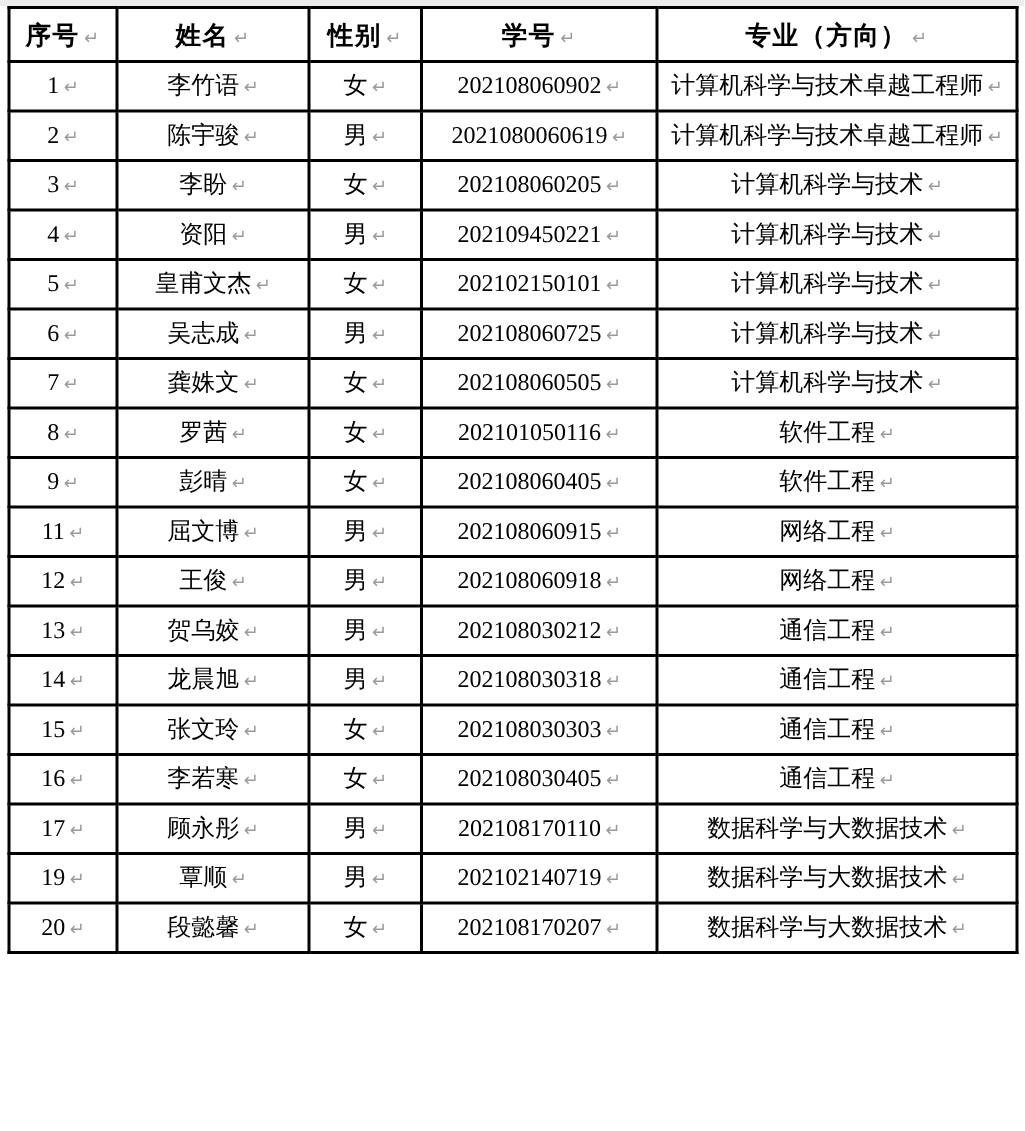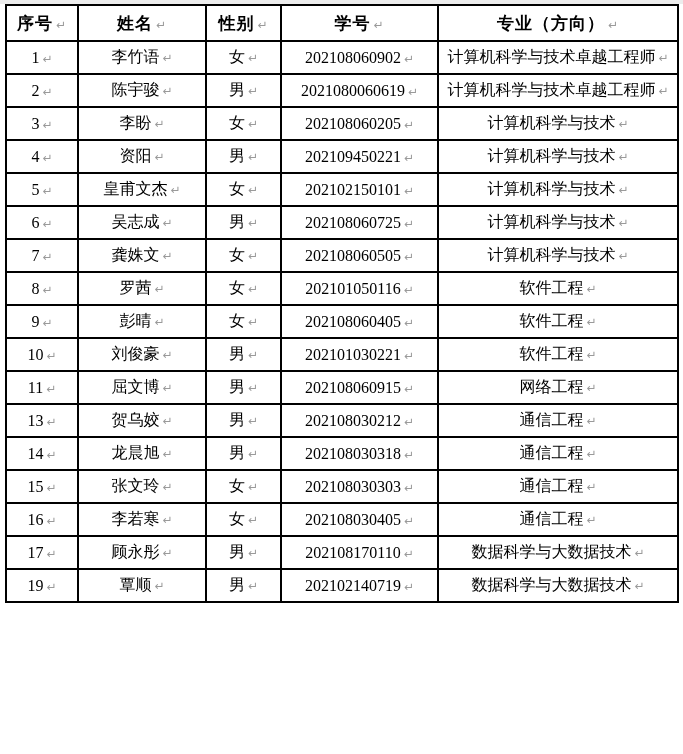--- a/index.html
+++ b/index.html
@@ -158,36 +158,36 @@
   </tr>
 
   <tr>
     <td class="c-no"><span class="txt">9</span><span class="end-mark">↵</span></td>
     <td class="c-name"><span class="txt"><span>彭晴</span></span><span class="end-mark">↵</span></td>
     <td class="c-gender"><span class="txt">女</span><span class="end-mark">↵</span></td>
     <td class="c-id"><span class="txt">202108060405</span><span class="end-mark">↵</span></td>
     <td class="c-major"><span class="txt">软件工程</span><span class="end-mark">↵</span></td>
   </tr>
 
-  <tr>
-    <td class="c-no"><span class="txt">10</span><span class="end-mark">↵</span></td>
-    <td class="c-name"><span class="txt"><span class="wavy-blue">刘俊豪</span></span><span class="end-mark">↵</span></td>
-    <td class="c-gender"><span class="txt">男</span><span class="end-mark">↵</span></td>
-    <td class="c-id"><span class="txt">202101030221</span><span class="end-mark">↵</span></td>
-    <td class="c-major"><span class="txt">软件工程</span><span class="end-mark">↵</span></td>
-  </tr>
 
   <tr>
     <td class="c-no"><span class="txt">11</span><span class="end-mark">↵</span></td>
     <td class="c-name"><span class="txt"><span class="wavy-blue">屈文博</span></span><span class="end-mark">↵</span></td>
     <td class="c-gender"><span class="txt">男</span><span class="end-mark">↵</span></td>
     <td class="c-id"><span class="txt">202108060915</span><span class="end-mark">↵</span></td>
     <td class="c-major"><span class="txt">网络工程</span><span class="end-mark">↵</span></td>
   </tr>
 
+  <tr>
+    <td class="c-no"><span class="txt">12</span><span class="end-mark">↵</span></td>
+    <td class="c-name"><span class="txt"><span>王俊</span></span><span class="end-mark">↵</span></td>
+    <td class="c-gender"><span class="txt">男</span><span class="end-mark">↵</span></td>
+    <td class="c-id"><span class="txt">202108060918</span><span class="end-mark">↵</span></td>
+    <td class="c-major"><span class="txt">网络工程</span><span class="end-mark">↵</span></td>
+  </tr>
 
   <tr>
     <td class="c-no"><span class="txt">13</span><span class="end-mark">↵</span></td>
     <td class="c-name"><span class="txt"><span>贺乌姣</span></span><span class="end-mark">↵</span></td>
     <td class="c-gender"><span class="txt">男</span><span class="end-mark">↵</span></td>
     <td class="c-id"><span class="txt">202108030212</span><span class="end-mark">↵</span></td>
     <td class="c-major"><span class="txt">通信工程</span><span class="end-mark">↵</span></td>
   </tr>
 
   <tr>
@@ -224,15 +224,22 @@
 
   <tr>
     <td class="c-no"><span class="txt">19</span><span class="end-mark">↵</span></td>
     <td class="c-name"><span class="txt"><span>覃顺</span></span><span class="end-mark">↵</span></td>
     <td class="c-gender"><span class="txt">男</span><span class="end-mark">↵</span></td>
     <td class="c-id"><span class="txt">202102140719</span><span class="end-mark">↵</span></td>
     <td class="c-major"><span class="txt">数据科学与大数据技术</span><span class="end-mark">↵</span></td>
   </tr>
 
 
+  <tr>
+    <td class="c-no"><span class="txt">20</span><span class="end-mark">↵</span></td>
+    <td class="c-name"><span class="txt"><span>段懿馨</span></span><span class="end-mark">↵</span></td>
+    <td class="c-gender"><span class="txt">女</span><span class="end-mark">↵</span></td>
+    <td class="c-id"><span class="txt">202108170207</span><span class="end-mark">↵</span></td>
+    <td class="c-major"><span class="txt">数据科学与大数据技术</span><span class="end-mark">↵</span></td>
+  </tr>
 </tbody>
   </table>
 </div>
 
 </body></html>

